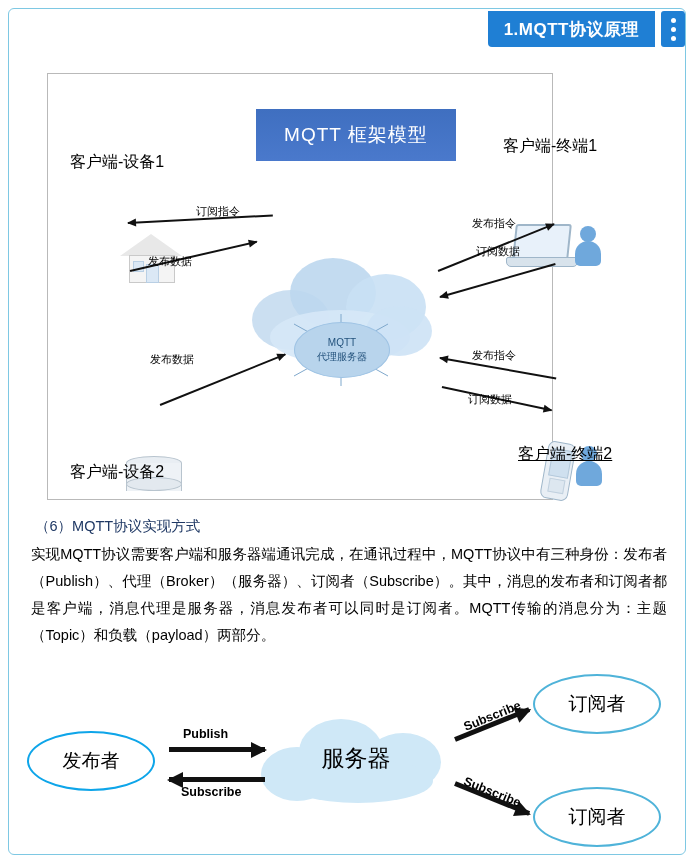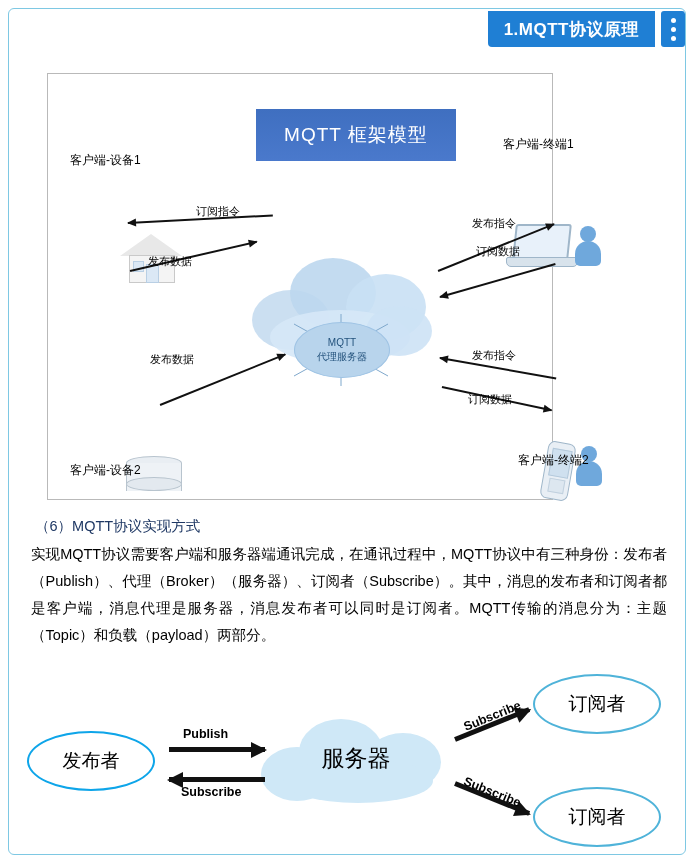--- a/index.html
+++ b/index.html
@@ -138,21 +138,21 @@
   .broker-spokes {
     position: absolute;
     left: 230px;
     top: 240px;
     width: 126px;
     height: 72px;
   }
 
   .node-label {
     position: absolute;
-    font-size: 12px;
+    font-size: 16px;
     color: #000;
     white-space: nowrap;
   }
   .arrow-label {
     position: absolute;
     font-size: 11px;
     color: #000;
     white-space: nowrap;
   }
 
@@ -503,21 +503,21 @@
     <div class="node-label" style="left:455px; top:62px;">客户端-终端1</div>
 
     <div class="phone">
       <span class="sc"></span>
       <span class="kp"></span>
     </div>
     <div class="person" style="left:528px; top:372px;">
       <span class="head"></span>
         <span class="body"></span>
     </div>
-    <div class="node-label" style="left:470px; top:378px;">客户端-终端2</div>
+    <div class="node-label" style="left:470px; top:370px;text-decoration:underline;">客户端-终端2</div>
 
     <div class="ln rev" style="left:80px;  top:148px; width:145px; transform: rotate(-3deg);"></div>
     <div class="ln" style="left:82px;  top:196px; width:130px; transform: rotate(-13deg);"></div>
     <div class="arrow-label" style="left:148px; top:130px;">订阅指令</div>
     <div class="arrow-label" style="left:100px; top:180px;">发布数据</div>
 
     <div class="ln" style="left:112px; top:330px; width:135px; transform: rotate(-22deg);"></div>
     <div class="arrow-label" style="left:102px; top:278px;">发布数据</div>
 
     <div class="ln" style="left:390px; top:196px; width:125px; transform: rotate(-22deg);"></div>

